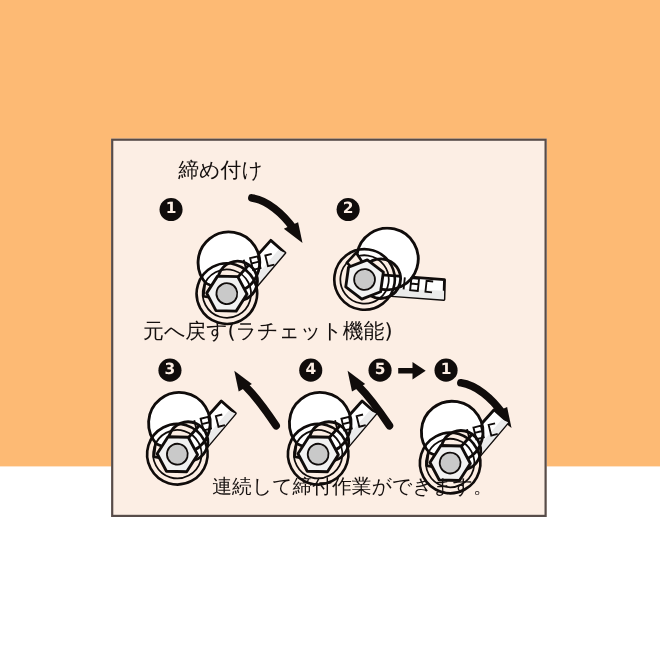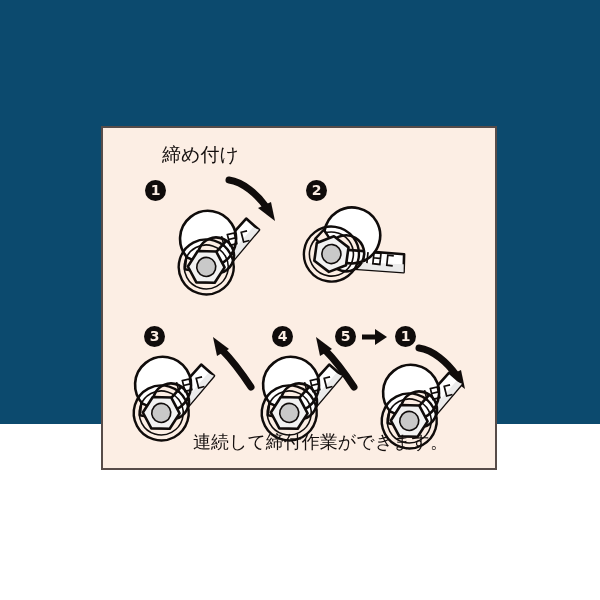--- a/index.html
+++ b/index.html
@@ -11,21 +11,21 @@
     width: 600px;
     height: 600px;
     overflow: hidden;
     font-family: "DejaVu Sans", "Liberation Sans", sans-serif;
   }
 
   #canvas {
     position: relative;
     width: 600px;
     height: 424px;
-    background: #0c4a6e;
+    background: #fdba74;
   }
 
   
   #panel {
     position: absolute;
     left: 101px;
     top: 126px;
     width: 396px;
     height: 344px;
     background: #fceee4;
@@ -165,20 +165,21 @@
         <polygon points="46,32 62,41 62,59 46,68 30,59 30,41" fill="#f2f2f2" stroke="#100c0b" stroke-width="2.6" stroke-linejoin="round"></polygon>
         <circle cx="46" cy="50" r="9.5" fill="#c9c9c9" stroke="#100c0b" stroke-width="1.6"></circle>
         <g transform="translate(82 43) rotate(-2)" stroke="#100c0b" stroke-width="1.7" fill="none">
           <path d="M 0 0 L 0 11"></path>
           <path d="M 6 0 L 13 0 L 13 5 L 6 5 L 13 5 L 13 11 L 6 11 Z"></path>
           <path d="M 26 1 L 20 1 L 20 11 L 26 11"></path>
         </g>
       </g>
     </svg>
 
+    <div class="jp-text" id="heading-return">元へ戻す(ラチェット機能)</div>
 
     <div class="step-badge" id="badge-3">3</div>
 
     <div class="step-badge" id="badge-4">4</div>
 
     <div class="step-badge" id="badge-5">5</div>
 
     <svg id="arrow-5to1" viewBox="0 0 28 20">
       <path d="M 1 10 L 17 10" stroke="#100c0b" stroke-width="5" stroke-linecap="butt"></path>
       <polygon points="26,10 14,18 14,2" fill="#100c0b"></polygon>

